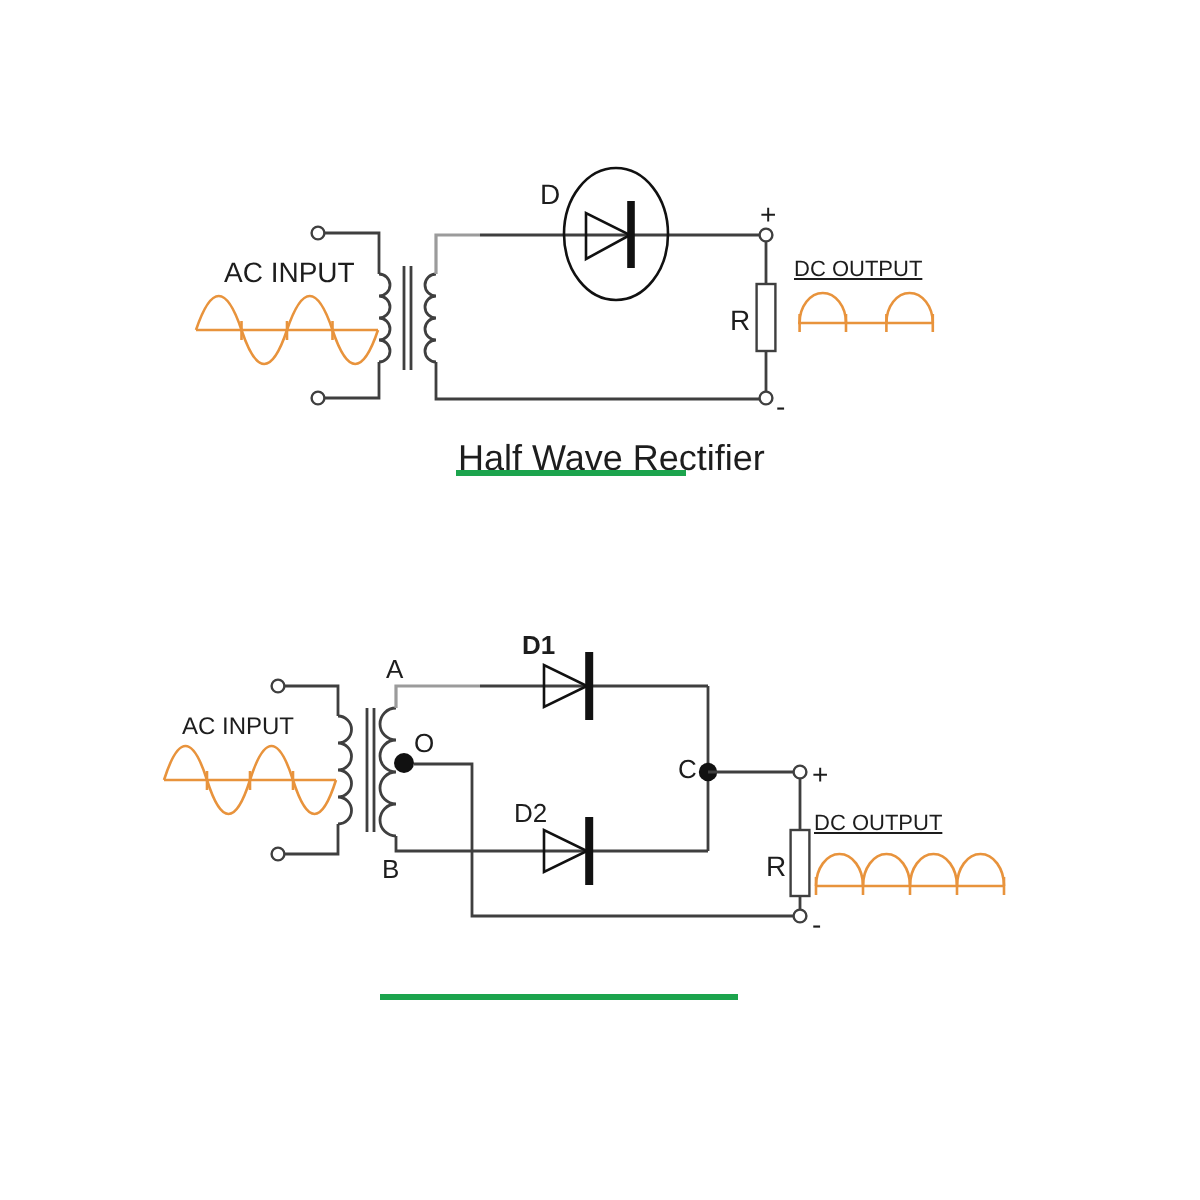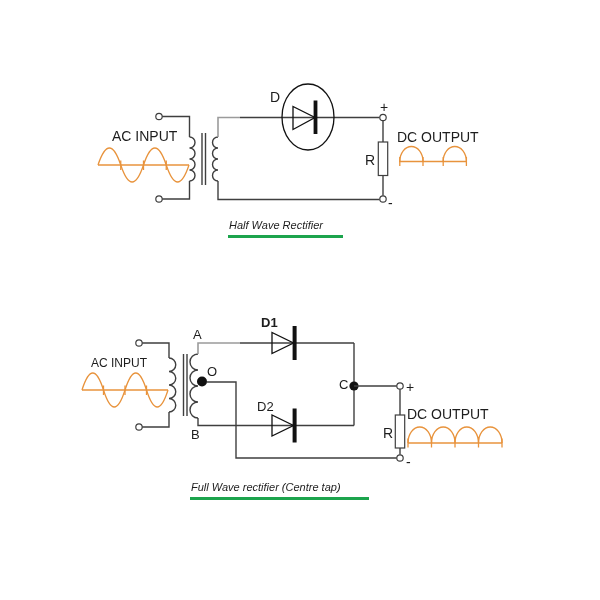--- a/index.html
+++ b/index.html
@@ -12,23 +12,23 @@
   .wire{stroke:var(--c-wire,#3f3f3f);stroke-width:1.4;fill:none;}
   .wire-gray{stroke:var(--c-gray,#9b9b9b);stroke-width:1.6;fill:none;}
   .comp{stroke:var(--c-comp,#111111);stroke-width:1.3;fill:none;}
   .comp-fill{fill:var(--c-comp,#111111);stroke:none;}
   .terminal{fill:#ffffff;stroke:var(--c-wire,#3f3f3f);stroke-width:1.2;}
   .node-dot{fill:var(--c-comp,#111111);stroke:none;}
   .orange{stroke:var(--c-wave,#e8933c);stroke-width:1.3;fill:none;}
   .lbl{position:absolute;white-space:nowrap;line-height:1.05;}
   .lbl-14{font-size:14px;}
   .lbl-13{font-size:13px;}
-  .lbl-12{font-size:14px;}
+  .lbl-12{font-size:11px;text-decoration:underline;}
   .lbl-sm{font-size:12px;}
-  .title{font-size:11px;font-style:italic;}
+  .title{font-size:18px;}
   .underline-bar{position:absolute;height:3px;background:var(--c-green,#1ca44d);}
 </style>
 </head>
 <body>
 
 <div id="canvas" style="--c-wire: #3f3f3f; --c-gray: #9b9b9b; --c-comp: #111111; --c-wave: #e8933c; --c-green: #1ca44d; --c-text: #1d1d1d;">
 
   <svg id="circuit-svg" width="600" height="600" viewBox="0 0 600 600">
 
     <g>
@@ -144,16 +144,15 @@
   <span class="lbl lbl-13" style="left:193px;top:328px;">A</span>
   <span class="lbl lbl-13" style="left:191px;top:428px;">B</span>
   <span class="lbl lbl-13" style="left:207px;top:365px;">O</span>
   <span class="lbl lbl-13" style="left:261px;top:316px;font-weight:bold;">D1</span>
   <span class="lbl lbl-13" style="left:257px;top:400px;">D2</span>
   <span class="lbl lbl-13" style="left:339px;top:378px;">C</span>
   <span class="lbl lbl-14" style="left:406px;top:380px;">+</span>
   <span class="lbl lbl-14" style="left:383px;top:426px;">R</span>
   <span class="lbl lbl-14" style="left:406px;top:455px;">-</span>
   <span class="lbl lbl-12" style="left:407px;top:407px;">DC OUTPUT</span>
-  <span class="lbl title" style="left:191px;top:482px;">Full Wave rectifier (Centre tap)</span>
   <div class="underline-bar" style="left:190px;top:496.5px;width:179px;"></div>
 
 </div>
 
 </body></html>

